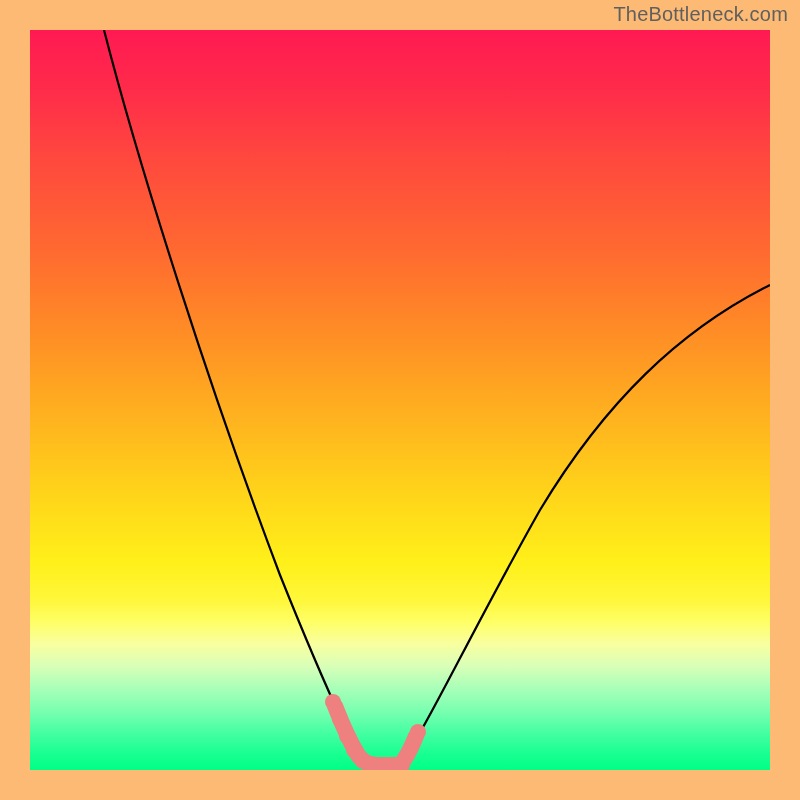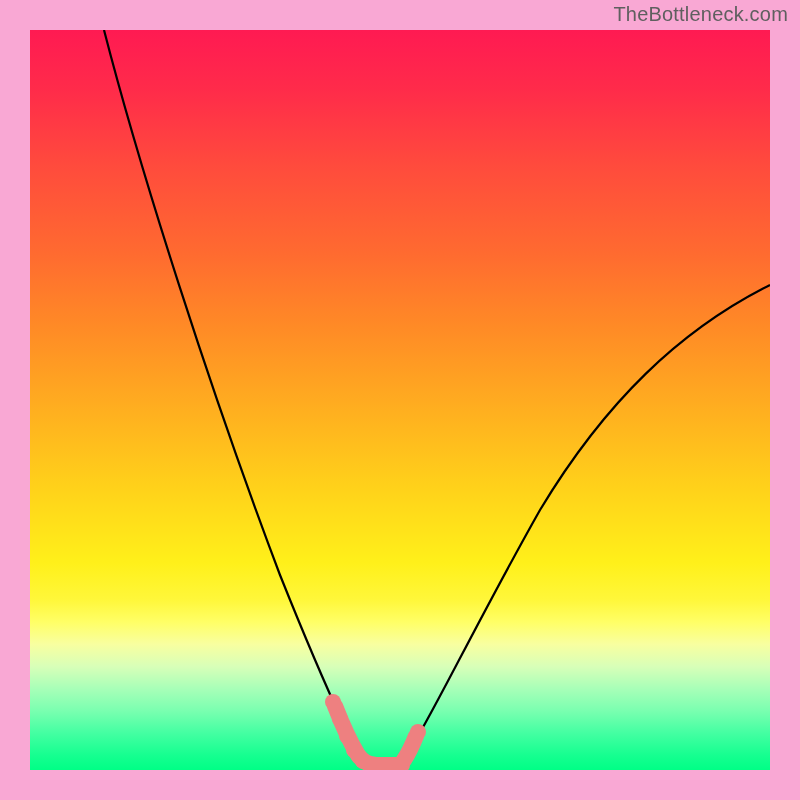--- a/index.html
+++ b/index.html
@@ -8,21 +8,21 @@
     width: 800px;
     height: 800px;
     overflow: hidden;
     background: #000;
     font-family: Arial, Helvetica, sans-serif;
   }
   .stage {
     position: relative;
     width: 800px;
     height: 800px;
-    background: #f9a8d4;
+    background: #fdba74;
   }
   .plot {
     position: absolute;
     left: 30px;
     top: 30px;
     width: 740px;
     height: 740px;
     overflow: hidden;
   }
   .gradient {

